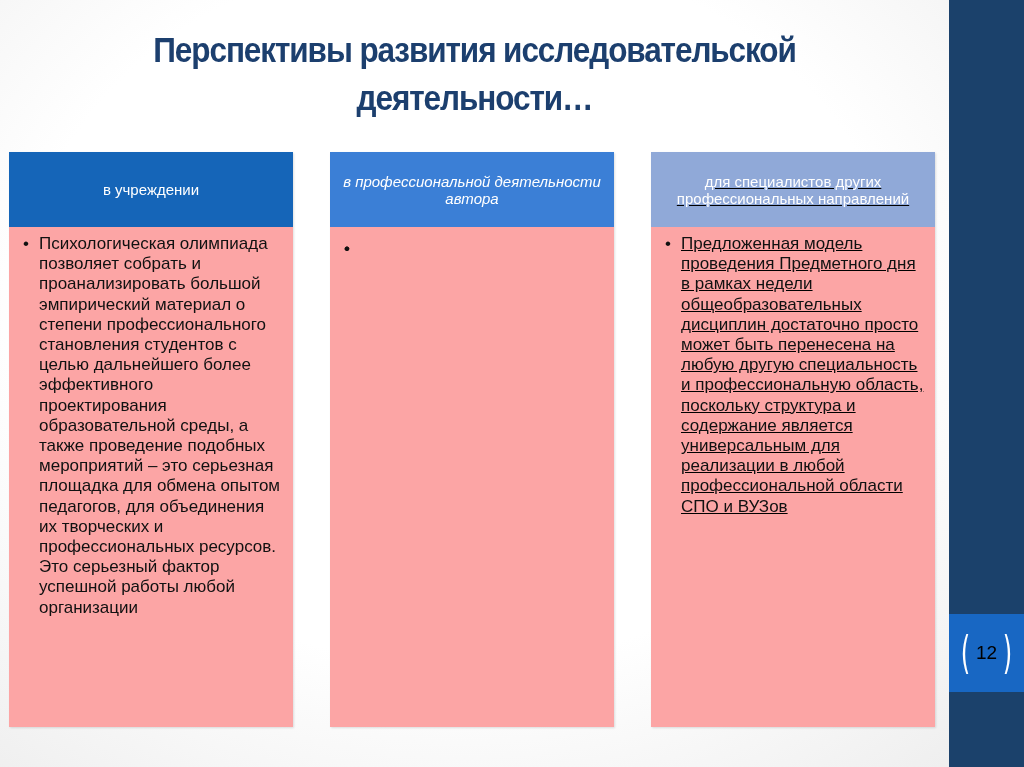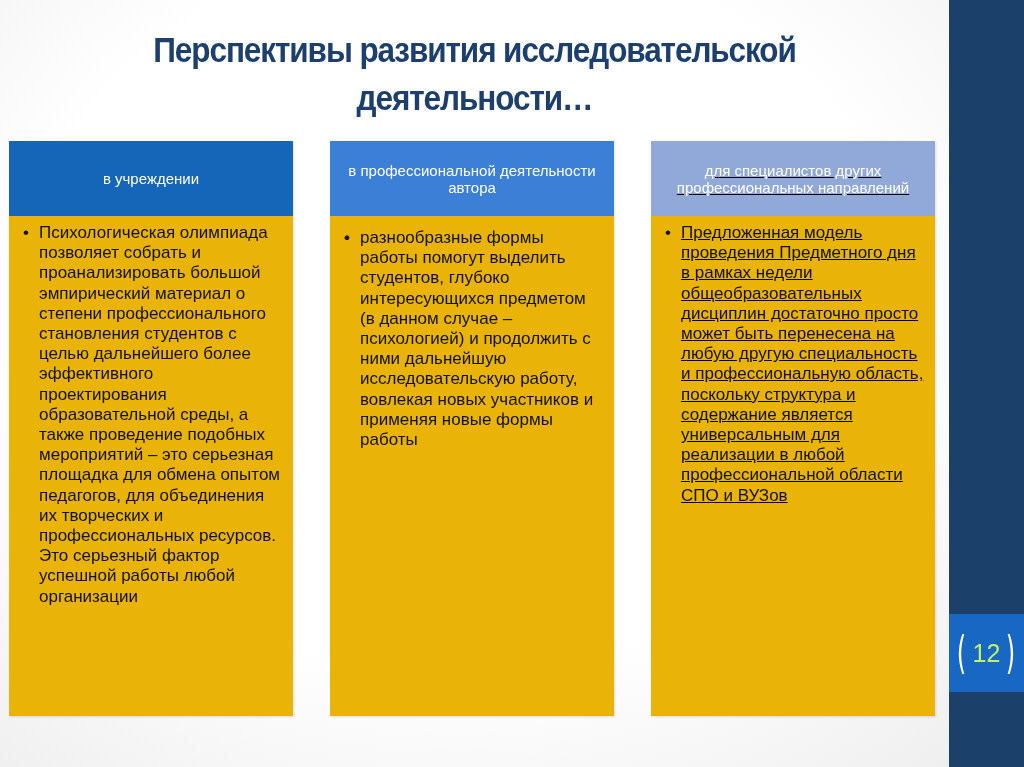--- a/index.html
+++ b/index.html
@@ -15,23 +15,23 @@
     transform: scaleX(0.9); transform-origin: 475px 0;
   }
   .sidebar {
     position:absolute; left:949px; top:0; width:75px; height:767px; background:#1b416b;
   }
   .page-badge {
     position:absolute; left:949px; top:614px; width:75px; height:78px; background:#1867c3;
     display:flex; align-items:center; justify-content:center;
   }
   .page-badge .br { color:#ffffff; font-size:44px; font-weight:normal; line-height:1; font-family:"DejaVu Sans", sans-serif; transform:scaleX(0.55); }
-  .page-badge .num { color:#bef264; font-size:25px; margin:0 2px; }
+  .page-badge .num { color:#000000; font-size:19px; margin:0 2px; }
   .col {
-    position:absolute; top:141px; width:284px; height:575px; background:#eab308;
+    position:absolute; top:152px; width:284px; height:575px; background:#fca5a5;
     box-shadow: 1px 1px 2px rgba(0,0,0,0.12);
   }
   .col .head {
     height:75px; display:flex; align-items:center; justify-content:center; text-align:center;
     color:#ffffff; font-size:15px; line-height:17px; padding:0 12px; box-sizing:border-box;
   }
   .col .body { padding:7px 10px 0 12px; }
   .col ul { margin:0; padding:0; list-style:none; }
   .col li {
     position:relative; padding-left:18px; color:#111111; font-size:17px; line-height:20.2px; margin-bottom:5px;
@@ -56,25 +56,25 @@
 <div class="col" style="left:9px;">
   <div class="head" style="background:#1565b8;">в учреждении</div>
   <div class="body">
     <ul>
       <li><span class="bullet">•</span><span>Психологическая олимпиада позволяет собрать и проанализировать большой эмпирический материал о степени профессионального становления студентов с целью дальнейшего более эффективного проектирования образовательной среды, а также проведение подобных мероприятий – это серьезная площадка для обмена опытом педагогов, для объединения их творческих и профессиональных ресурсов. Это серьезный фактор успешной работы любой организации</span></li>
     </ul>
   </div>
 </div>
 
 <div class="col" style="left:330px;">
-  <div class="head" style="background:#3b7fd6;">в профессиональной деятельности автора</div>
+  <div class="head" style="background:#3b7fd6;font-style:italic;">в профессиональной деятельности автора</div>
   <div class="body">
     <ul>
       <li><span class="bullet">•</span></li>
-      <li><span class="bullet">•</span><span>разнообразные формы работы помогут выделить студентов, глубоко интересующихся предметом (в данном случае – психологией) и продолжить с ними дальнейшую исследовательскую работу, вовлекая новых участников и применяя новые формы работы</span></li>
+      <li><span class="bullet">•</span></li>
     </ul>
   </div>
 </div>
 
 <div class="col" style="left:651px;text-decoration:underline;">
   <div class="head" style="background:#90a9d8;">для специалистов других профессиональных направлений</div>
   <div class="body">
     <ul>
       <li><span class="bullet">•</span><span>Предложенная модель проведения Предметного дня в рамках недели общеобразовательных дисциплин достаточно просто может быть перенесена на любую другую специальность и профессиональную область, поскольку структура и содержание является универсальным для реализации в любой профессиональной области СПО и ВУЗов</span></li>
     </ul>

